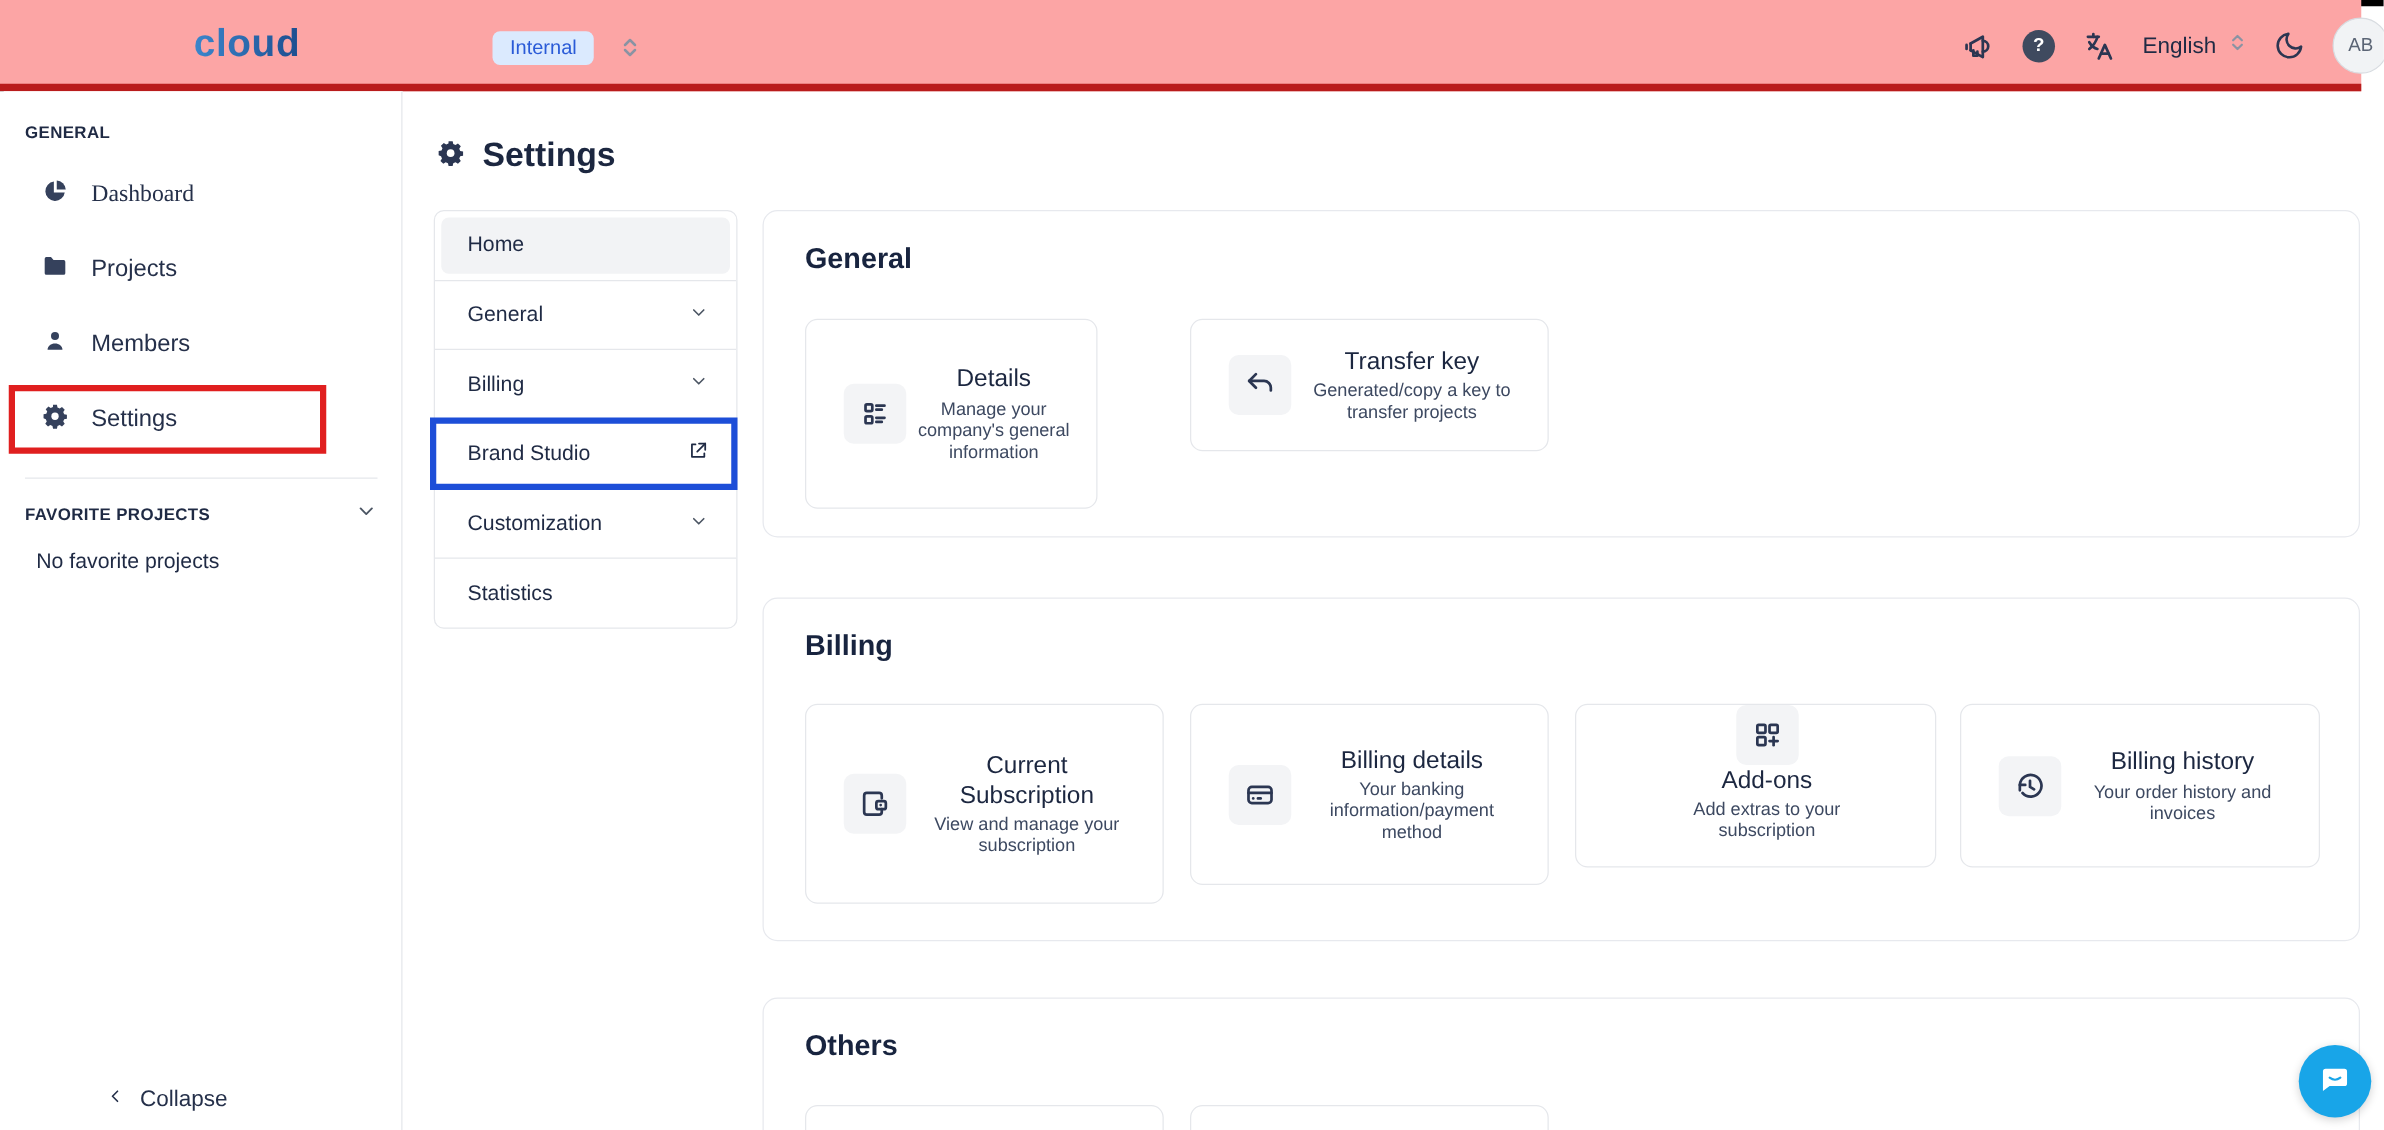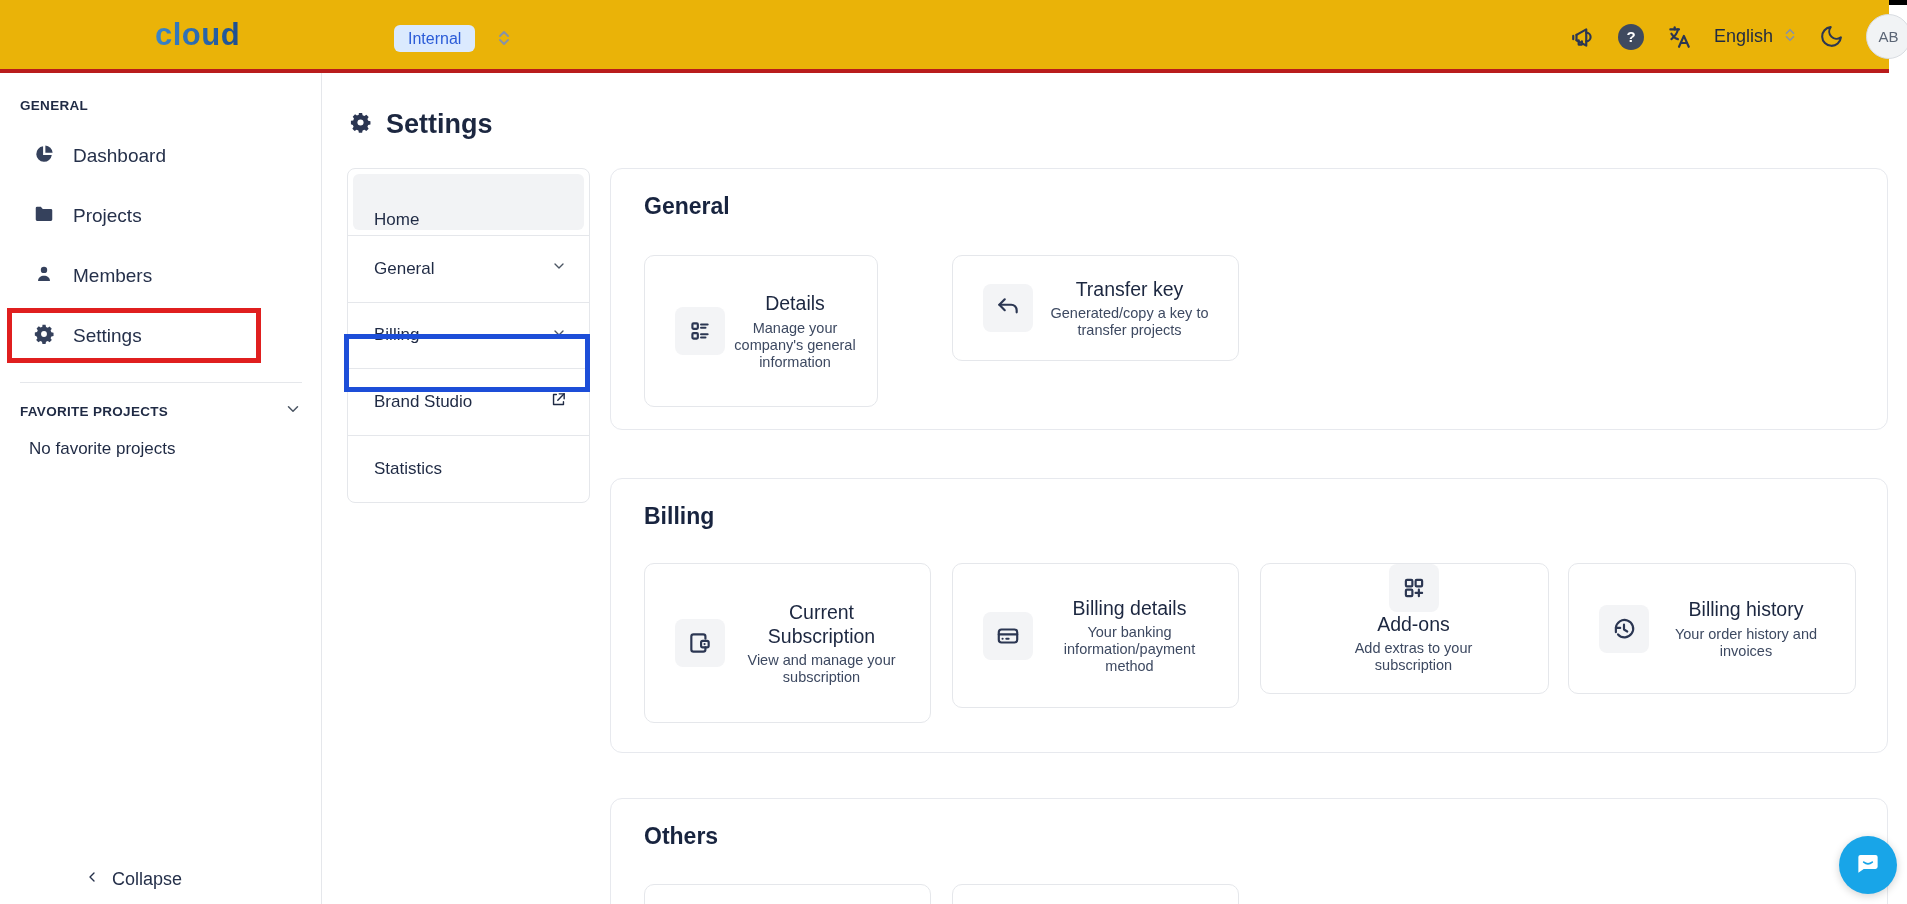--- a/index.html
+++ b/index.html
@@ -7,21 +7,21 @@
     font-family:"Liberation Sans", sans-serif; color:#1f2a44; }
   .abs { position:absolute; }
   body { position:relative; }
 
   
   .art-top-left { left:0; top:0; width:155px; height:7px; background:#000; }
   .art-top-right { left:235px; top:0; width:1672px; height:5px; background:#000; }
   .art-left-line { left:0; top:7px; width:3px; height:450px; background:#000; }
 
   
-  .header { left:0; top:0; width:1889px; height:73px; background:#eab308; border-bottom:4px solid #b91c1c; }
+  .header { left:0; top:0; width:1889px; height:73px; background:#fca5a5; border-bottom:6px solid #b91c1c; }
   .logo { left:155px; top:17px; font-size:31px; font-weight:700; letter-spacing:.5px;
     color:#215a9c; background:linear-gradient(90deg,#3b86cc,#1d4e8f);
     -webkit-background-clip:text; background-clip:text; -webkit-text-fill-color:transparent; }
   .badge { left:394px; top:25px; height:27px; padding:0 14px; display:flex; align-items:center;
     background:#dbeafe; color:#2a5bd7; font-size:16px; font-weight:500; border-radius:6px; }
   .selector-icn { top:29px; color:#8a93a3; }
   .hdr-right { top:0; height:73px; display:flex; align-items:center; color:#2b3652; }
   .icon-btn { display:flex; align-items:center; justify-content:center; cursor:pointer; }
   .help-circle { width:26px; height:26px; border-radius:50%; background:#3f4a5f; color:#fff;
     font-size:15px; font-weight:700; display:flex; align-items:center; justify-content:center; }
@@ -47,21 +47,21 @@
   .page-title h1 { font-size:27px; font-weight:700; color:#1c2740; }
 
   
   .nav-box { left:347px; top:168px; width:243px; height:335px; border:1px solid #e5e7eb; border-radius:8px;
     background:#fff; display:flex; flex-direction:column; overflow:hidden; }
   .nav-row { flex:1; display:flex; align-items:center; justify-content:space-between;
     padding:0 22px 0 26px; font-size:17px; color:#1f2a44; border-bottom:1px solid #e5e7eb; cursor:pointer; position:relative; }
   .nav-row:last-child { border-bottom:none; }
   .nav-row.active { border-bottom:1px solid #e5e7eb; padding:0; }
   .nav-row.active .active-pill { margin:5px; flex:1; height:calc(100% - 10px); background:#f2f3f5;
-    border-radius:6px; display:flex; align-items:flex-end; padding-left:21px; }
+    border-radius:6px; display:flex; align-items:center; padding-left:21px; }
   .chev { color:#4b5563; }
   .blue-box { left:344px; top:334px; width:246px; height:58px; border:5px solid #1d4ed8; }
 
   
   .panel { position:absolute; left:610px; width:1278px; border:1px solid #e7e9ee; border-radius:12px; background:#fff; }
   .panel-general { top:168px; height:262px; }
   .panel-billing { top:478px; height:275px; }
   .panel-others  { top:798px; height:140px; }
   .panel h2 { position:absolute; left:33px; top:24px; font-size:23px; font-weight:600; color:#18243f; }
 
@@ -139,21 +139,21 @@
           <path d="M21 12.79A9 9 0 1 1 11.21 3 7 7 0 0 0 21 12.79z"></path>
         </svg>
     </span>
     <span class="avatar">AB</span>
   </div>
 </div>
 
 <div class="abs sidebar">
   <div class="side-label" style="top:25px;">GENERAL</div>
 
-  <div class="side-item" style="top:59px;">
+  <div class="side-item" style="top:59px;font-family:Liberation Serif, serif;">
     <span>
       <svg width="22" height="22" viewBox="0 0 24 24" fill="#35415c">
           <path d="M11 3.5A8.5 8.5 0 1 0 20.5 13H11z"></path>
           <path d="M13.5 2.5V11h8.5a8.5 8.5 0 0 0-8.5-8.5z" opacity="0"></path>
           <path d="M13.5 2.6a8.6 8.6 0 0 1 7.9 7.9h-7.9z"></path>
         </svg>
     </span>
     <span>Dashboard</span>
   </div>
 
@@ -246,20 +246,28 @@
     <span>Brand Studio</span>
     <span class="chev" style="color:#1f2a44;">
       <svg width="17" height="17" viewBox="0 0 24 24" fill="none" stroke="currentColor" stroke-width="2" stroke-linecap="round" stroke-linejoin="round">
           <path d="M9 5H5v14h14v-4"></path>
           <path d="M13 4h7v7"></path>
           <path d="M20 4L11 13"></path>
         </svg>
     </span>
   </div>
   <div class="nav-row">
+    <span>Customization</span>
+    <span class="chev">
+      <svg width="16" height="16" viewBox="0 0 24 24" fill="none" stroke="currentColor" stroke-width="2" stroke-linecap="round" stroke-linejoin="round">
+          <path d="M6 9l6 6 6-6"></path>
+        </svg>
+    </span>
+  </div>
+  <div class="nav-row">
     <span>Statistics</span>
   </div>
 </div>
 <div class="abs blue-box"></div>
 
 <div class="panel panel-general">
   <h2>General</h2>
 
   <div class="card c-details">
     <span class="tile">

